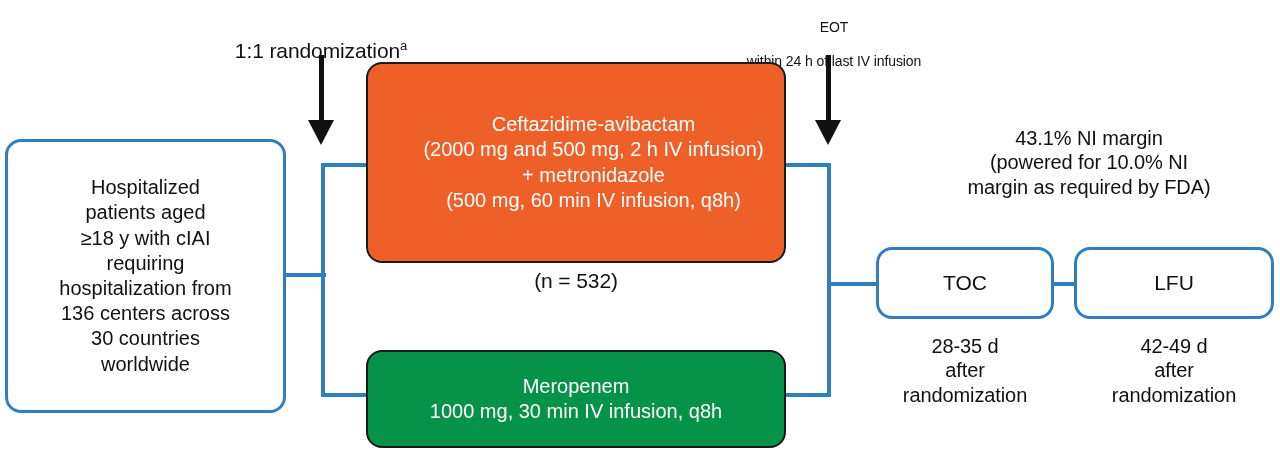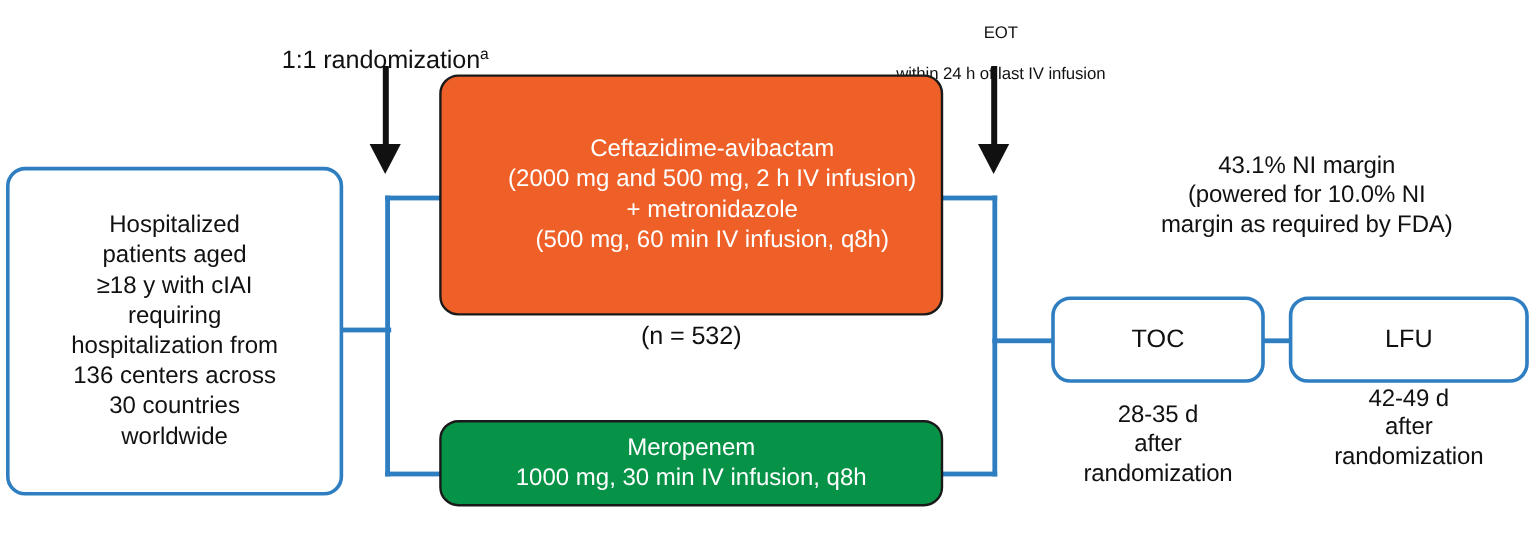--- a/index.html
+++ b/index.html
@@ -132,36 +132,36 @@
     <div class="box-text" style="font-size:20px;">Ceftazidime-avibactam
 (2000 mg and 500 mg, 2 h IV infusion)
 + metronidazole
 (500 mg, 60 min IV infusion, q8h)</div>
   </div>
 
   <div class="label" style="left:466px; top:268px; width:220px; font-size:21px;">(n = 532)</div>
 
   <div class="label" style="left:466px; top:311px; width:220px; font-size:21px;margin-top:39px;">5-14 d of therapy</div>
 
-  <div class="box box-filled" style="left:366px; top:350px; width:420px; height:72px; background:#079347;">
+  <div class="box box-filled" style="left:366px; top:350px; width:420px; height:98px; background:#079347;">
     <div class="box-text" style="font-size:20px;">Meropenem
 1000 mg, 30 min IV infusion, q8h</div>
   </div>
 
   <div class="label" style="left:898px; top:126px; width:382px; font-size:20px;">43.1% NI margin
 (powered for 10.0% NI
 margin as required by FDA)</div>
 
   <div class="box box-outline" style="left:876px; top:247px; width:178px; height:72px;">
     <div class="box-text" style="color:#111111; font-size:21px;">TOC</div>
   </div>
   <div class="label" style="left:876px; top:334px; width:178px; font-size:20px;">28-35 d
 after
 randomization</div>
 
   <div class="box box-outline" style="left:1074px; top:247px; width:200px; height:72px;">
     <div class="box-text" style="color:#111111; font-size:21px;">LFU</div>
   </div>
-  <div class="label" style="left:1074px; top:320px; width:200px; font-size:20px;">42-49 d
+  <div class="label" style="left:1074px; top:334px; width:200px; font-size:20px;">42-49 d
 after
 randomization</div>
 
 </div>
 
 </body></html>

